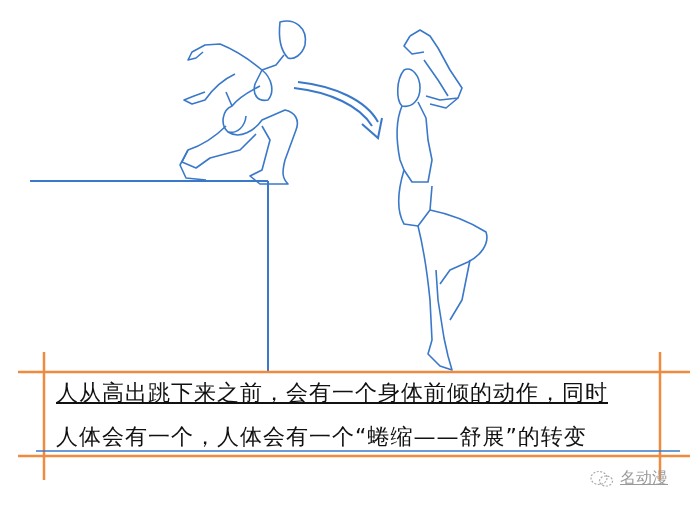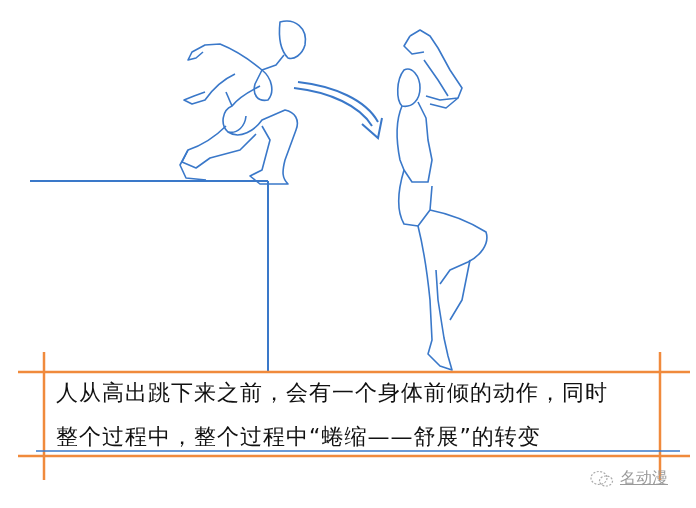--- a/index.html
+++ b/index.html
@@ -1,19 +1,19 @@
 <!DOCTYPE html>
 <html><head>
 <meta charset="utf-8">
 <style>
   html, body { margin:0; padding:0; background:#ffffff; }
   body { width:696px; height:508px; position:relative; overflow:hidden; font-family:"DejaVu Sans", sans-serif; }
   .canvas { position:absolute; left:0; top:0; width:696px; height:508px; }
   .caption { position:absolute; left:56px; font-size:22px; color:#111; letter-spacing:1px; white-space:nowrap; }
-  .cap1 { top:378px; }
+  .cap1 { top:378px;text-decoration:underline; }
   .cap2 { top:422px; }
   .watermark { position:absolute; left:590px; top:468px; font-size:16px; color:#9a9a9a; display:flex; align-items:center; gap:6px;text-decoration:underline; }
   .wm-icon { width:24px; height:18px; }
 </style>
 </head>
 <body>
 
 <svg class="canvas" viewBox="0 0 696 508" xmlns="http://www.w3.org/2000/svg">
 
   <g stroke="#3a78c9" stroke-width="2" fill="none">
@@ -57,21 +57,21 @@
     <line x1="18" y1="372" x2="690" y2="372"></line>
     <line x1="18" y1="456" x2="690" y2="456"></line>
     <line x1="44" y1="352" x2="44" y2="480"></line>
     <line x1="660" y1="352" x2="660" y2="480"></line>
   </g>
 
   <line x1="36" y1="451" x2="680" y2="451" stroke="#3a78c9" stroke-width="1.5"></line>
 </svg>
 
 <div class="caption cap1">人从高出跳下来之前，会有一个身体前倾的动作，同时</div>
-<div class="caption cap2">整个过程中，整个过程中“蜷缩——舒展”的转变</div>
+<div class="caption cap2">人体会有一个，人体会有一个“蜷缩——舒展”的转变</div>
 
 <div class="watermark">
   <svg class="wm-icon" viewBox="0 0 24 18">
     <ellipse cx="9" cy="8" rx="8" ry="6.5" fill="none" stroke="#aaa" stroke-width="1.2" stroke-dasharray="2 1.5"></ellipse>
     <ellipse cx="16" cy="11" rx="6.5" ry="5" fill="none" stroke="#aaa" stroke-width="1.2" stroke-dasharray="2 1.5"></ellipse>
   </svg>
   <span>名动漫</span>
 </div>
 
 </body></html>

